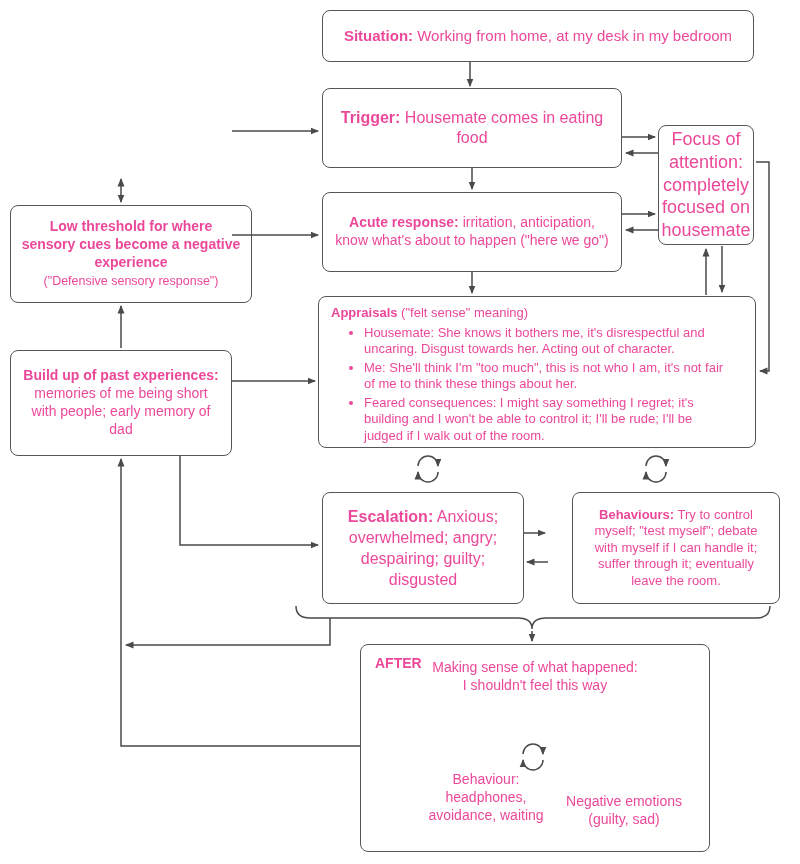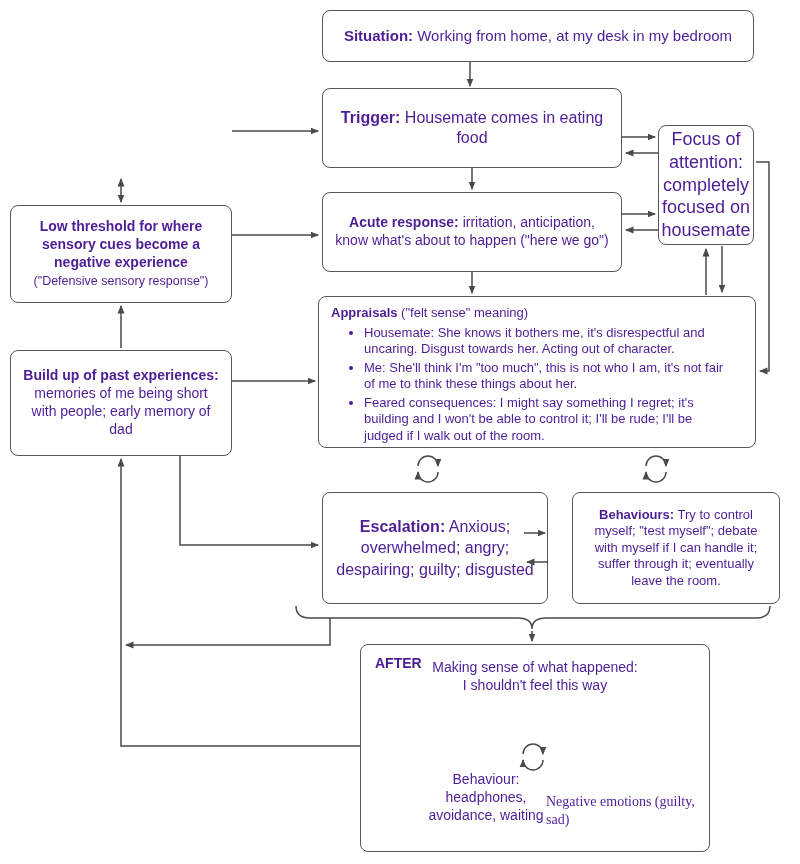--- a/index.html
+++ b/index.html
@@ -1,42 +1,42 @@
 <!DOCTYPE html>
 <html><head>
 <meta charset="utf-8">
 <style>
   html,body{margin:0;padding:0;background:#ffffff;}
   .canvas{position:relative;width:800px;height:864px;background:#ffffff;
-          font-family:"Liberation Sans",sans-serif;color:#4c1d95;overflow:hidden;}
+          font-family:"Liberation Sans",sans-serif;color:#ec4899;overflow:hidden;}
   .box{position:absolute;box-sizing:border-box;background:#ffffff;
        border:1.5px solid #55565a;border-radius:8px;
        display:flex;align-items:center;justify-content:center;
        text-align:center;padding:6px 10px;line-height:1.27;}
   .bl{font-weight:bold;}
   .b-situation{left:322px;top:10px;width:432px;height:52px;font-size:15px;}
   .b-heightened{left:10px;top:84px;width:222px;height:92px;font-size:14px;font-weight:bold;}
   .b-trigger{left:322px;top:88px;width:300px;height:80px;font-size:16px;}
   .b-focus{left:658px;top:125px;width:96px;height:120px;font-size:18px;padding:0;}
-  .b-lowthreshold{left:10px;top:205px;width:222px;height:98px;font-size:14px;}
+  .b-lowthreshold{left:10px;top:205px;width:242px;height:98px;font-size:14px;}
   .b-lowthreshold .note{font-size:12.5px;font-weight:normal;margin-top:2px;}
   .b-acute{left:322px;top:192px;width:300px;height:80px;font-size:14px;}
   .b-appraisals{left:318px;top:296px;width:438px;height:152px;font-size:13px;
                 flex-direction:column;align-items:flex-start;justify-content:flex-start;
                 text-align:left;padding:8px 12px;}
   .ap-list{margin:3px 16px 0;padding-left:17px;}
   .ap-list li{margin-bottom:2px;}
   .b-buildup{left:10px;top:350px;width:222px;height:106px;font-size:14px;}
-  .b-escalation{left:322px;top:492px;width:226px;height:112px;font-size:16px;line-height:1.32;}
+  .b-escalation{left:322px;top:492px;width:202px;height:112px;font-size:16px;line-height:1.32;}
   .b-behaviours{left:548px;top:492px;width:208px;height:112px;font-size:13px;margin-left:24px;}
   .b-after{left:360px;top:644px;width:350px;height:208px;display:block;padding:0;font-size:14px;}
   .after-label{position:absolute;left:14px;top:10px;font-weight:bold;font-size:14px;}
   .after-sense{position:absolute;left:50%;transform:translateX(-50%);top:14px;width:212px;text-align:center;}
   .after-behaviour{position:absolute;left:58px;top:126px;width:134px;text-align:center;}
-  .after-emotions{position:absolute;left:185px;top:148px;width:156px;text-align:left;font-family:Liberation Serif, serif;}
+  .after-emotions{position:absolute;left:185px;top:148px;width:156px;text-align:center;}
   svg.wires{position:absolute;left:0;top:0;pointer-events:none;}
 </style>
 </head>
 <body>
 
 <div class="canvas">
 
   <div class="box b-situation">
     <div><span class="bl">Situation:</span> <span>Working from home, at my desk in my bedroom</span></div>
   </div>

